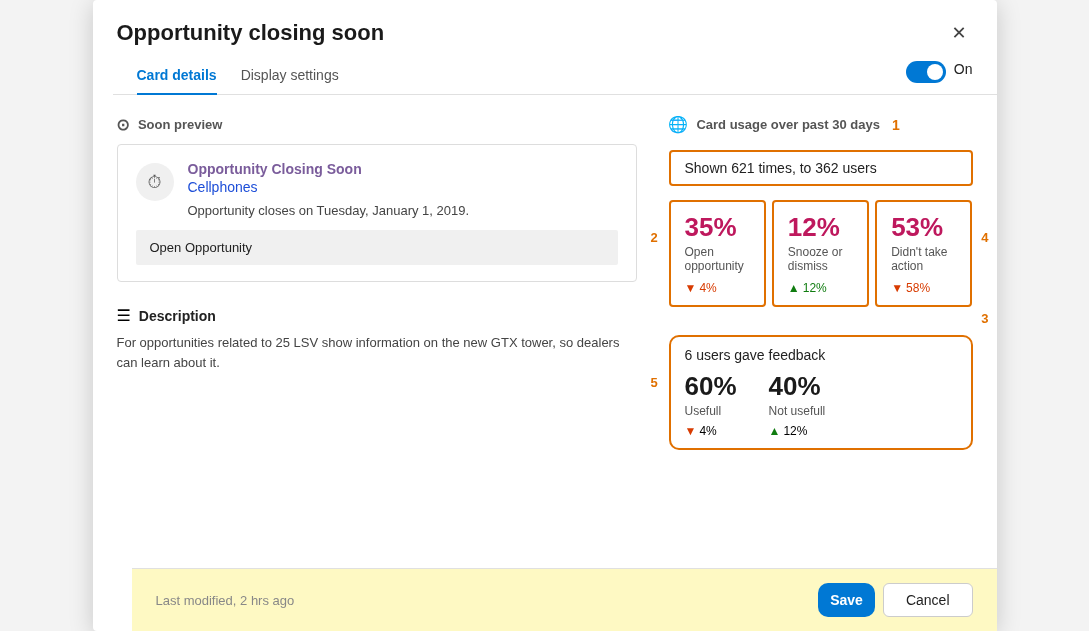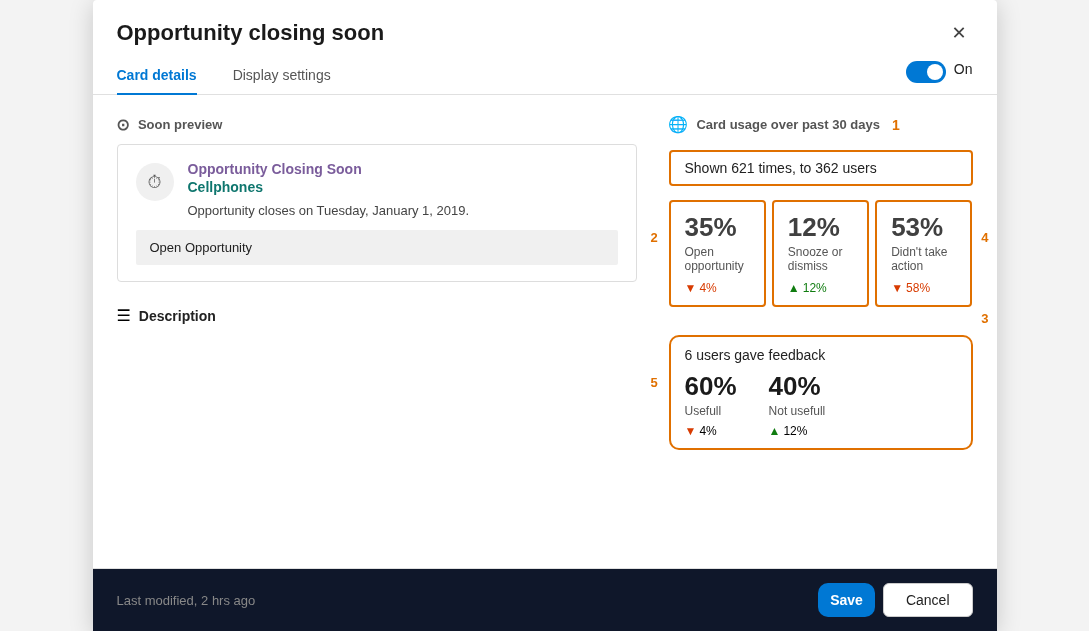--- a/index.html
+++ b/index.html
@@ -40,21 +40,22 @@
       color: #444;
       padding: 4px 6px;
       border-radius: 4px;
     }
     .tabs {
       display: flex;
       align-items: center;
       padding: 0 24px;
       border-bottom: 1px solid #e0e0e0;
       margin-top: 10px;
-      gap: 36px;
+      gap: 24px;
+      margin-left: 20px;
     }
     .tab {
       padding: 8px 0 10px 0;
       font-size: 14px;
       color: #555;
       cursor: pointer;
       border-bottom: 2px solid transparent;
       position: relative;
       top: 1px;
     }
@@ -139,22 +140,22 @@
       color: #555;
     }
     .card-text-block { display: flex; flex-direction: column; gap: 2px; }
     .card-title-text {
       font-size: 14px;
       color: #7a5c9b;
       font-weight: 600;
     }
     .card-subtitle {
       font-size: 14px;
-      font-weight: 700;
-      color: #0f766e;
+      font-weight: 400;
+      color: #1d4ed8;
     }
     .card-body-text {
       font-size: 13px;
       color: #444;
       margin-top: 6px;
     }
     .card-action-btn {
       background: #f0f0f0;
       border: none;
       padding: 10px 14px;
@@ -223,21 +224,21 @@
       border: 2px solid #e07000;
       border-radius: 4px;
       padding: 10px 14px;
       display: flex;
       flex-direction: column;
       gap: 2px;
     }
     .stat-percent {
       font-size: 26px;
       font-weight: 700;
-      color: #404040;
+      color: #be185d;
     }
     .stat-label {
       font-size: 12px;
       color: #555;
     }
     .stat-change {
       font-size: 12px;
       display: flex;
       align-items: center;
       gap: 3px;
@@ -277,26 +278,27 @@
     }
     
     .annot-num {
       font-size: 13px;
       font-weight: 700;
       color: #e07000;
       position: absolute;
     }
     
     .footer {
-      background: #0f172a;
+      background: #fef9c3;
       border-top: 1px solid #e0e0e0;
       display: flex;
       align-items: center;
       justify-content: space-between;
       padding: 14px 24px;
+      margin-left: 39px;
     }
     .footer-modified {
       font-size: 13px;
       color: #888;
     }
     .footer-buttons { display: flex; gap: 8px; }
     .btn-save {
       background: #0078d4;
       color: #fff;
       border: none;
@@ -362,20 +364,21 @@
           </div>
           <button class="card-action-btn">Open Opportunity</button>
         </div>
       </div>
 
       <div class="desc-section">
         <div class="desc-heading-row">
           <span style="font-size:16px;">☰</span>
           <span class="desc-heading-label">Description</span>
         </div>
+        <p class="desc-text">For opportunities related to 25 LSV show information on the new GTX tower, so dealers can learn about it.</p>
       </div>
     </div>
 
     <div class="right-panel right-wrapper">
 
       <div class="usage-heading-row">
         <span style="font-size:16px;">🌐</span>
         <span class="usage-heading-label">Card usage over past 30 days</span>
         <span class="orange-num">1</span>
       </div>

